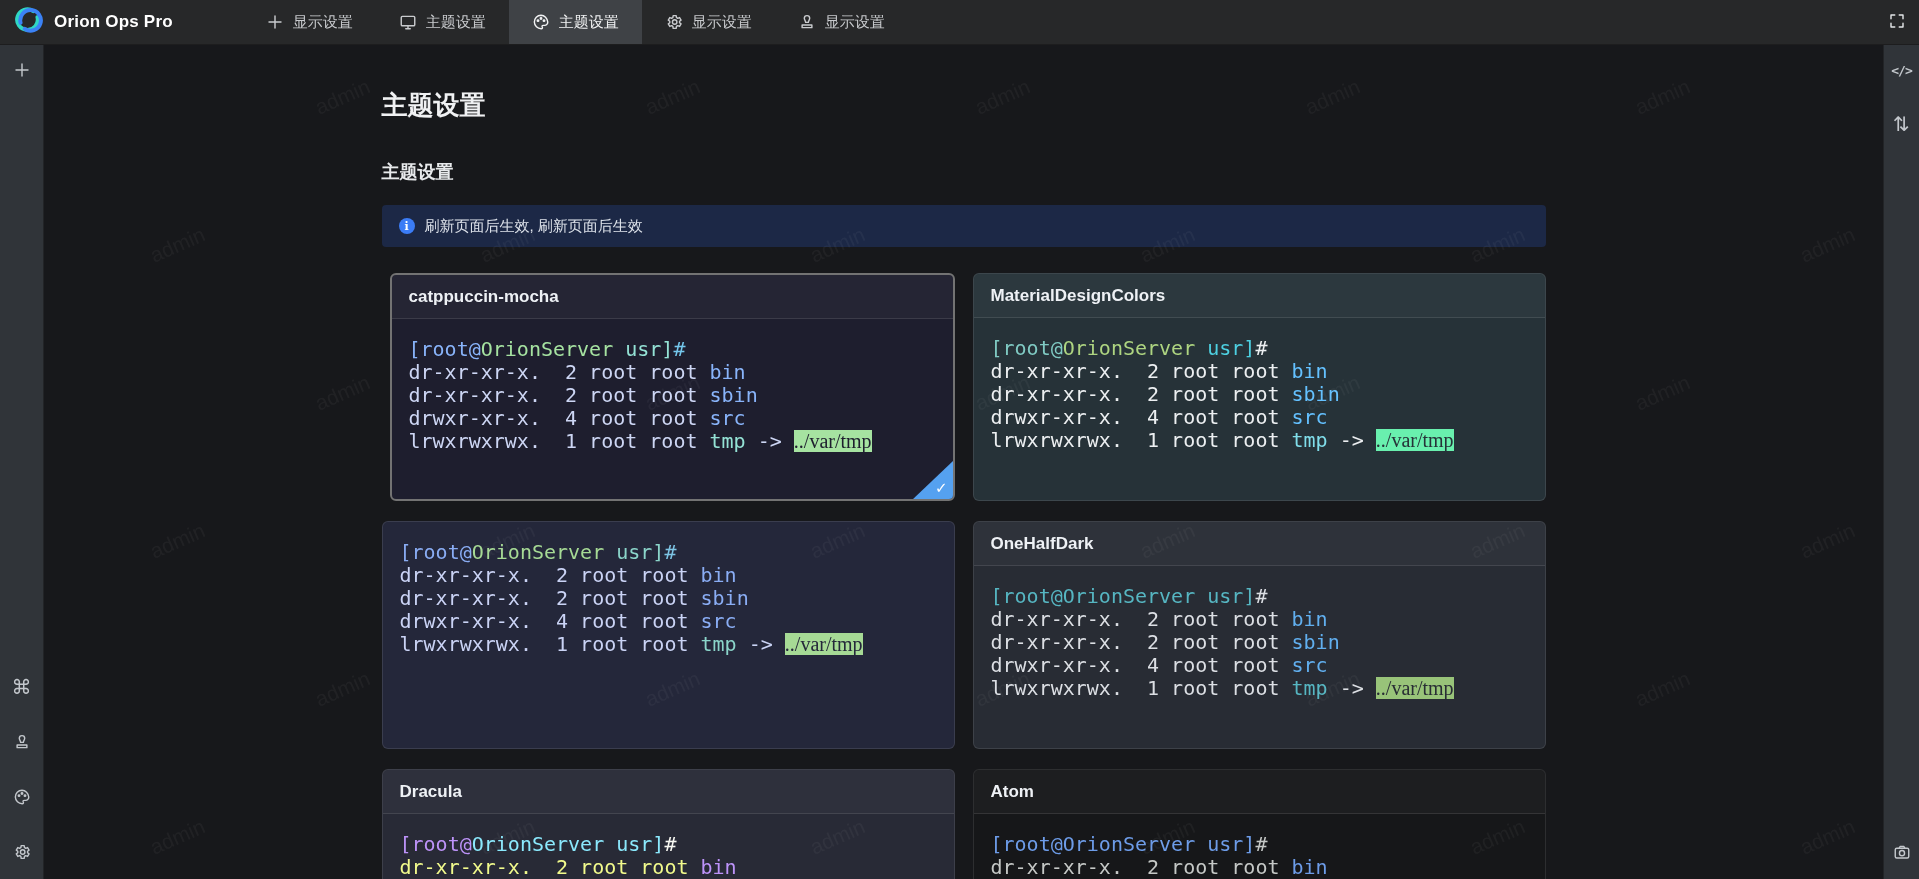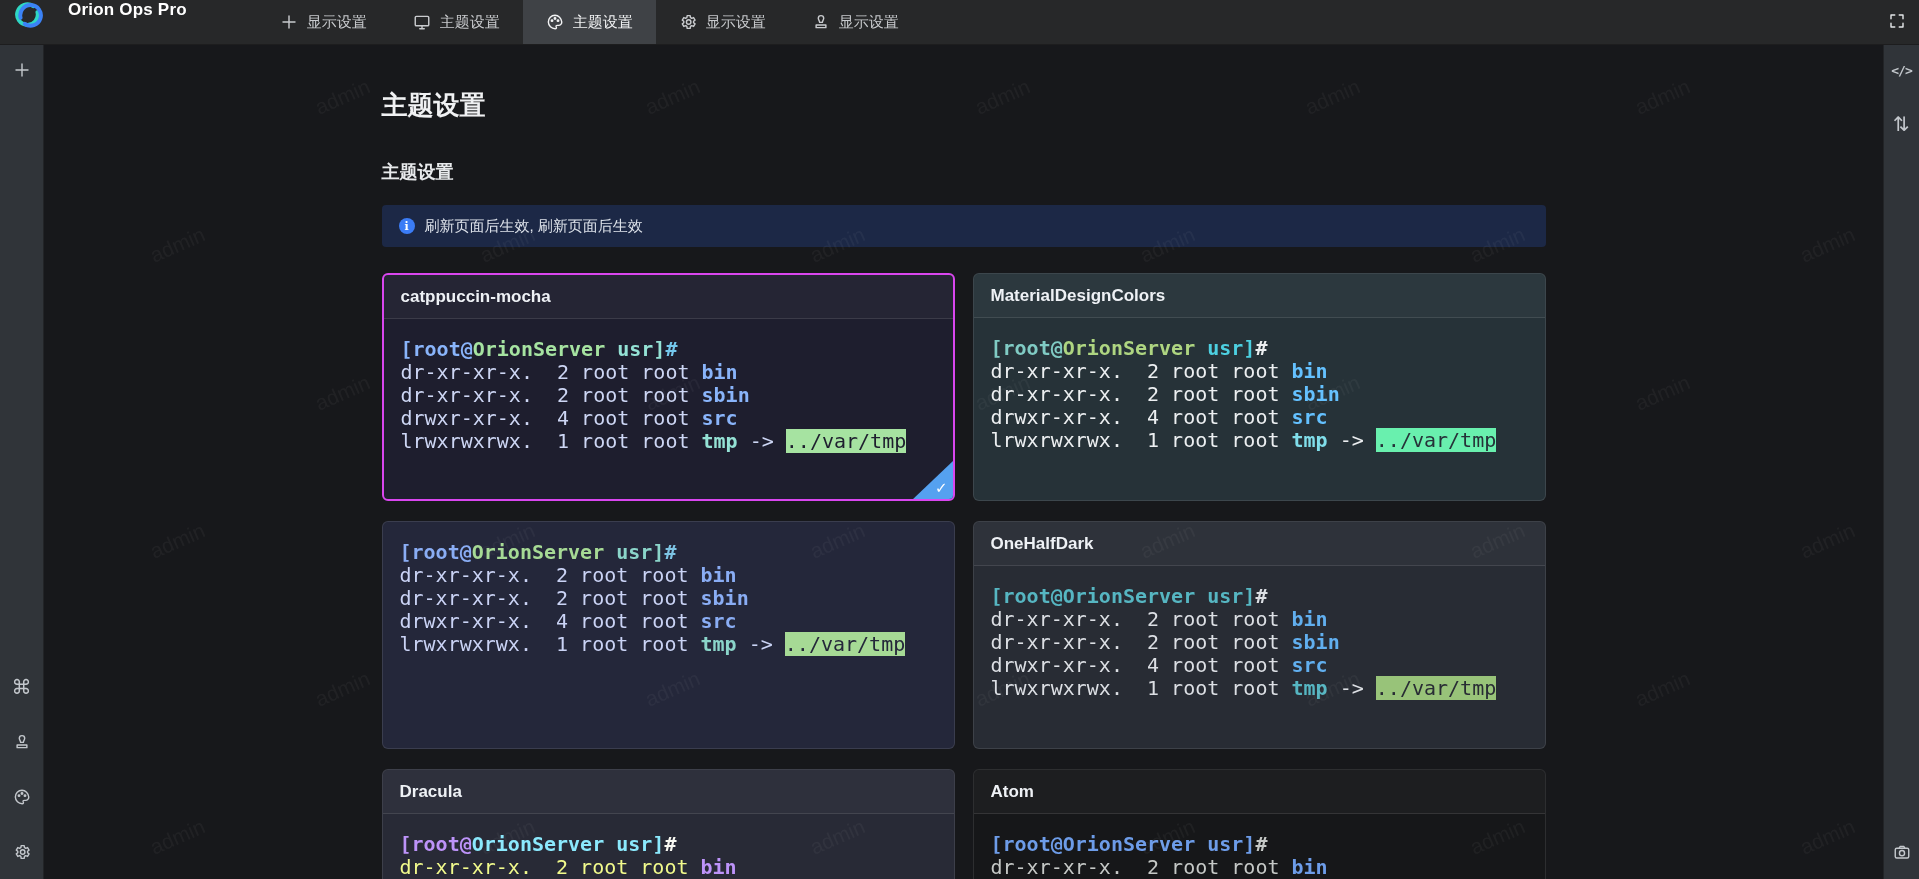--- a/index.html
+++ b/index.html
@@ -9,21 +9,21 @@
     background:#17181b;
     font-family:"Liberation Sans","DejaVu Sans",sans-serif;
     color:#e6e6e6;
   }
   
   .navbar {
     position:absolute; top:0; left:0; right:0; height:45px;
     background:#272829; border-bottom:1px solid #1d1d1e;
     display:flex; align-items:stretch; z-index:20;
   }
-  .brand { display:flex; gap:24px; padding:0 20px 0 14px; }
+  .brand { display:flex; align-items:center; gap:10px; padding:0 20px 0 14px; }
   .brand-title { color:#ffffff; font-weight:bold; font-size:17px; letter-spacing:.2px; white-space:nowrap; }
   .nav-tabs { display:flex; margin-left:50px; }
   .nav-tab {
     display:flex; align-items:center; gap:9px; padding:0 23px;
     color:#c9cbce; font-size:15px; cursor:pointer; white-space:nowrap;
   }
   .nav-tab.active { background:#3f4246; color:#f2f3f4; }
   .nav-ic { display:flex; align-items:center; justify-content:center; width:18px; height:18px; }
   .nav-ic svg, .side-ic svg { display:block; }
   .fullscreen-btn {
@@ -70,36 +70,36 @@
   }
   .theme-grid {
     margin-top:26px;
     display:grid; grid-template-columns:1fr 1fr; gap:20px 18px;
   }
   .theme-card {
     position:relative; height:228px; border-radius:6px;
     border:1px solid rgba(255,255,255,.10);
     background:var(--bg); overflow:hidden; cursor:pointer;
   }
-  .theme-card.selected { border:2px solid #d946ef; }
+  .theme-card.selected { border:2px solid #737373;margin-left:8px; }
   .card-header {
     height:44px; display:flex; align-items:center; padding:0 17px;
     font-size:17px; font-weight:bold; color:#eef1f5;
     background:rgba(255,255,255,.03);
     border-bottom:1px solid rgba(255,255,255,.10);
   }
   .card-term {
     padding:19px 17px 0 17px;
     font-family:"DejaVu Sans Mono",monospace;
     font-size:20px; line-height:23px; white-space:pre; color:var(--fg);
   }
   .t-line { height:23px; }
-  .t-prompt { font-weight:bold; }
-  .t-name { font-weight:bold; }
-  .hl { background:var(--lbg); color:var(--lfg); }
+  .t-prompt { font-weight:normal; }
+  .t-name { font-weight:normal; }
+  .hl { background:var(--lbg); color:var(--lfg);font-family:Liberation Serif, serif; }
   .sel-corner {
     position:absolute; right:-1px; bottom:-1px; width:0; height:0;
     border-style:solid; border-width:0 0 40px 42px;
     border-color:transparent transparent #55a1f0 transparent;
   }
   .sel-check {
     position:absolute; right:5px; bottom:3px; color:#ffffff;
     font-size:15px; font-weight:bold; line-height:1;
     font-family:"DejaVu Sans",sans-serif;
   }

